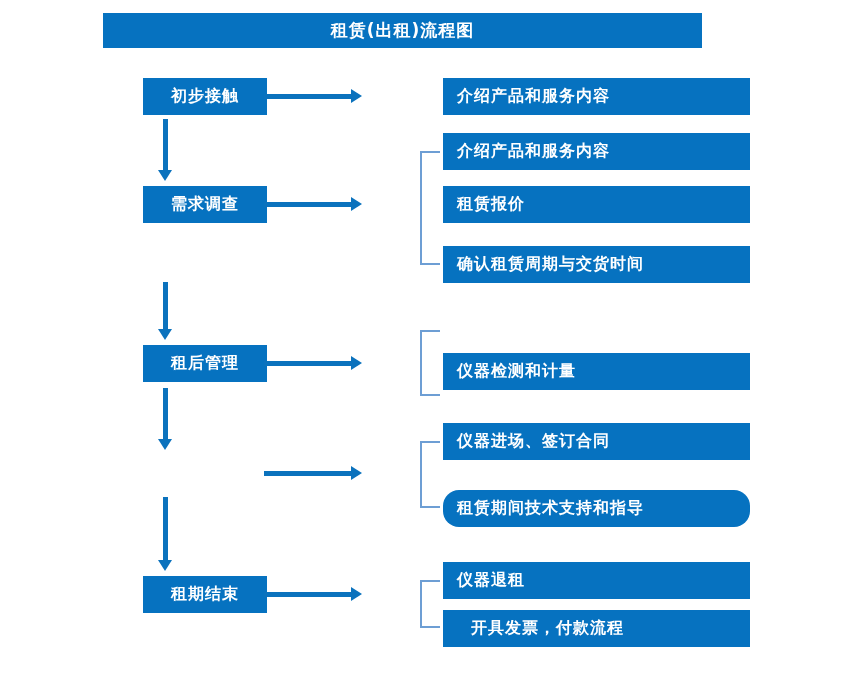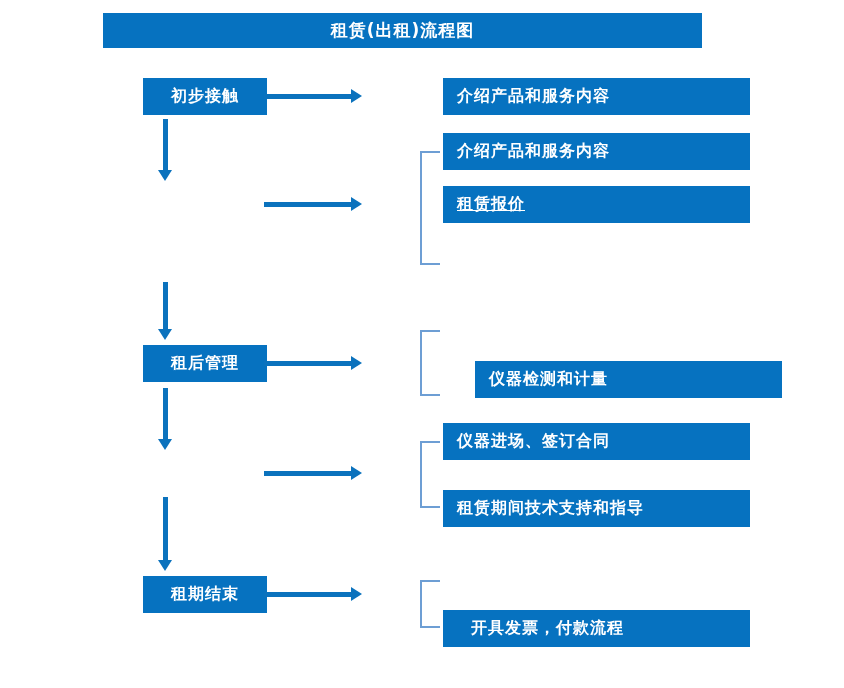--- a/index.html
+++ b/index.html
@@ -119,20 +119,21 @@
   }
 </style>
 </head>
 <body>
 
 <div id="canvas">
 
   <div class="title-bar">租赁(出租)流程图</div>
 
   <div class="node-box stage-box" style="top:78px;">初步接触</div>
+  <div class="node-box stage-box" style="top:186px;">需求调查</div>
   <div class="node-box stage-box" style="top:345px;">租后管理</div>
   <div class="node-box stage-box" style="top:576px;font-family:Liberation Serif, serif;">租期结束</div>
 
   <div class="v-arrow" style="top:119px; height:62px;">
     <div class="shaft"></div>
     <div class="head"></div>
   </div>
   <div class="v-arrow" style="top:282px; height:58px;">
     <div class="shaft"></div>
     <div class="head"></div>
@@ -167,19 +168,21 @@
     <div class="head"></div>
   </div>
 
   <div class="bracket" style="top:151px;  height:114px;"></div>
   <div class="bracket" style="top:330px;  height:66px;"></div>
   <div class="bracket" style="top:441px;  height:67px;"></div>
   <div class="bracket" style="top:580px;  height:48px;"></div>
 
   <div class="node-box detail-box" style="top:78px;">介绍产品和服务内容</div>
   <div class="node-box detail-box" style="top:133px;">介绍产品和服务内容</div>
-  <div class="node-box detail-box" style="top:186px;text-decoration:underline;">租赁报价</div>
-  <div class="node-box detail-box" style="top:361px;margin-left:32px;">仪器检测和计量</div>
+  <div class="node-box detail-box" style="top:186px;">租赁报价</div>
+  <div class="node-box detail-box" style="top:246px;">确认租赁周期与交货时间</div>
+  <div class="node-box detail-box" style="top:353px;">仪器检测和计量</div>
   <div class="node-box detail-box" style="top:423px;">仪器进场、签订合同</div>
-  <div class="node-box detail-box" style="top:490px;">租赁期间技术支持和指导</div>
+  <div class="node-box detail-box" style="top:490px;border-radius:16px;">租赁期间技术支持和指导</div>
+  <div class="node-box detail-box" style="top:562px;">仪器退租</div>
   <div class="node-box detail-box" style="top:610px;padding-left:28px;">开具发票，付款流程</div>
 
 </div>
 
 </body></html>

